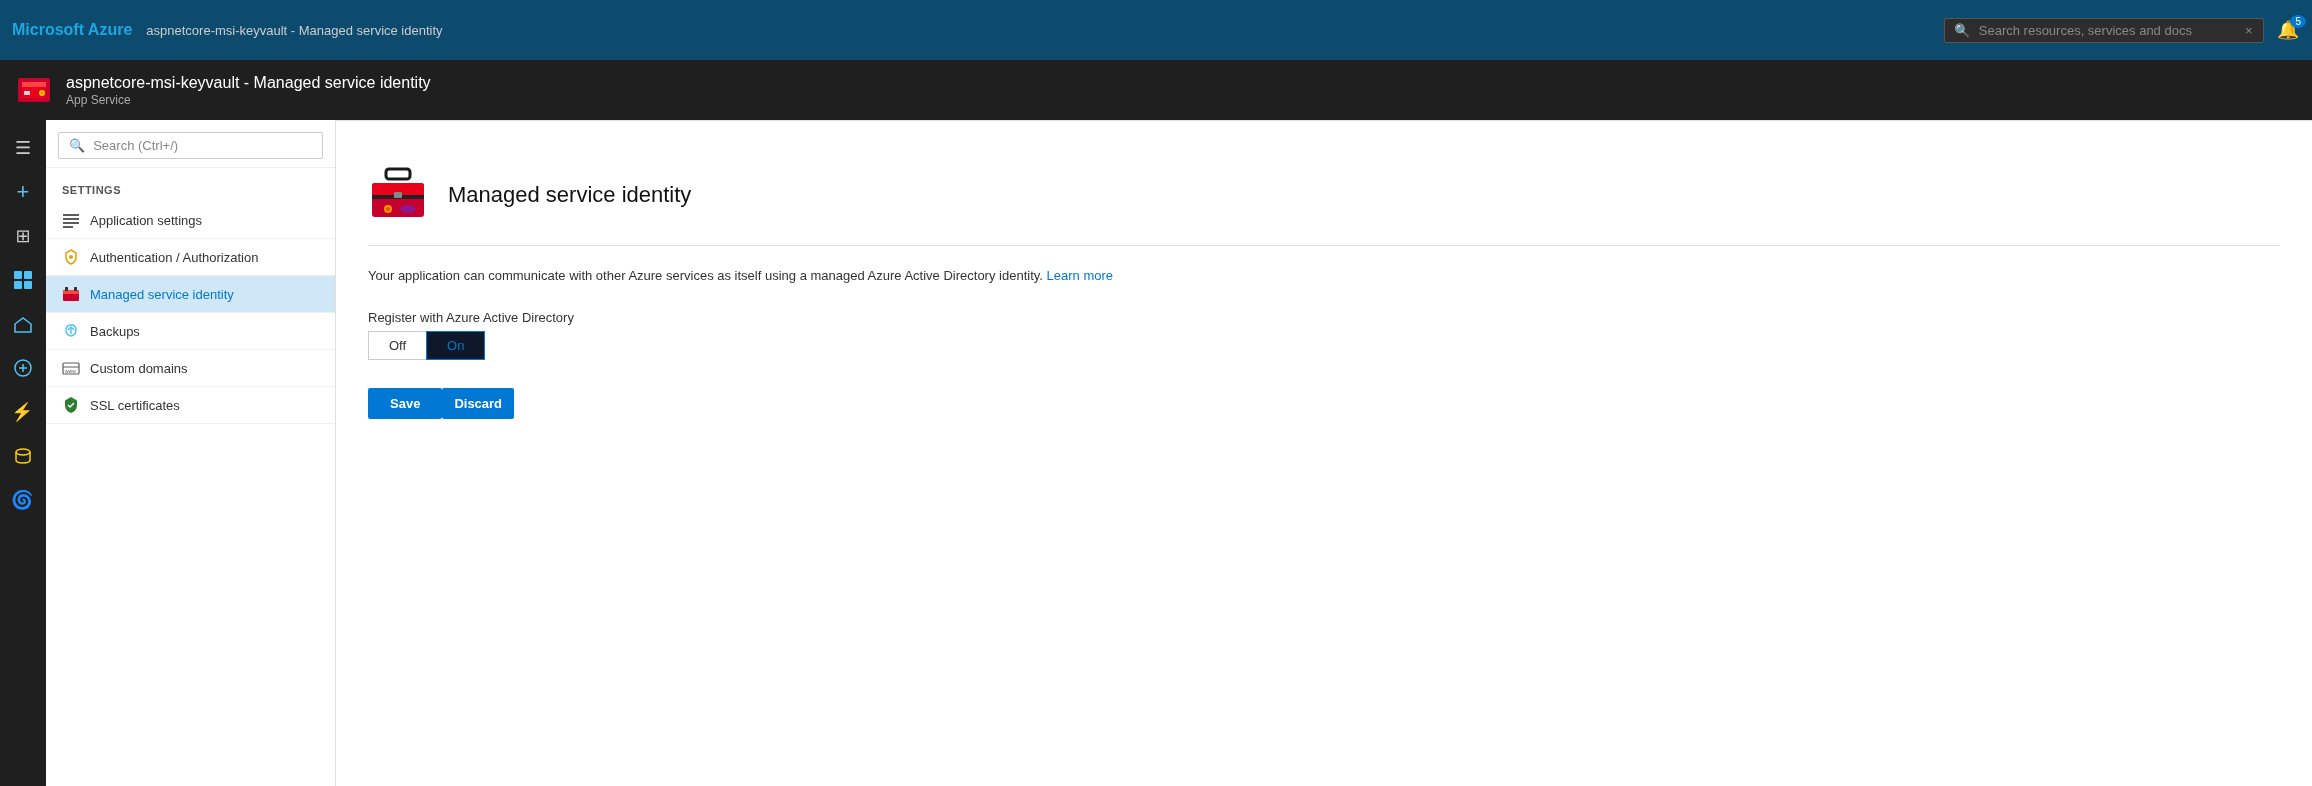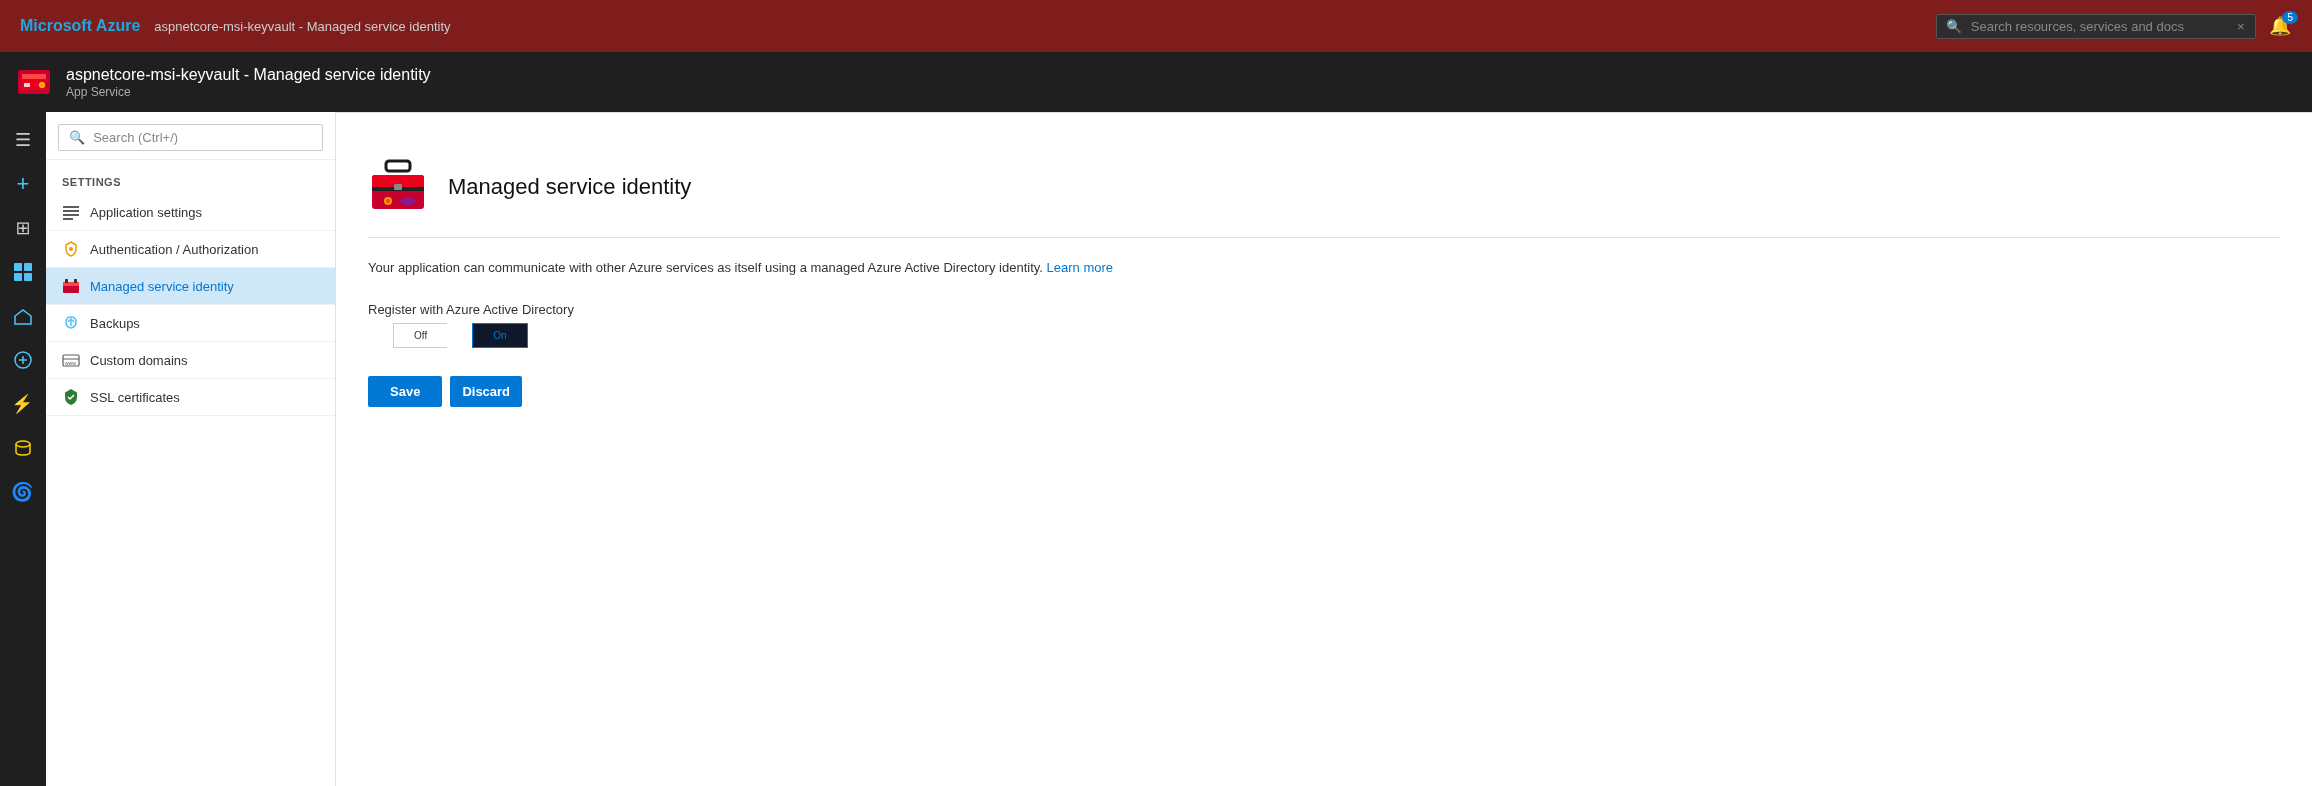--- a/index.html
+++ b/index.html
@@ -1,24 +1,24 @@
 <!DOCTYPE html>
 <html><head>
   <meta charset="utf-8">
   <style>
     * { margin: 0; padding: 0; box-sizing: border-box; }
     body { font-family: 'Segoe UI', sans-serif; font-size: 13px; background: #f3f2f1; display: flex; flex-direction: column; height: 786px; overflow: hidden; }
 
     
     .topbar {
-      background: #7f1d1d;
-      display: flex;
-      align-items: center;
-      height: 52px;
-      padding: 0 20px;
+      background: #0c4a6e;
+      display: flex;
+      align-items: center;
+      height: 60px;
+      padding: 0 12px;
       gap: 14px;
       flex-shrink: 0;
     }
     .topbar-brand {
       display: flex;
       align-items: center;
       gap: 8px;
     }
     .brand-text {
       color: #1ba8e0;
@@ -229,34 +229,32 @@
       margin-bottom: 6px;
     }
     .toggle-group {
       display: flex;
       margin-bottom: 28px;
     }
     .toggle-btn {
       border: 1px solid #ccc;
       background: #fff;
       padding: 6px 20px;
-      font-size: 10px;
+      font-size: 13px;
       cursor: pointer;
       color: #333;
-      margin-left: 25px;
     }
     .toggle-btn:first-child { border-right: none; }
     .toggle-btn.active {
       background: #0f172a;
       color: #0078d4;
       border-color: #0078d4;
     }
     .action-buttons {
       display: flex;
-      gap: 8px;
     }
     .btn-save {
       background: #0078d4;
       color: #fff;
       border: none;
       padding: 8px 22px;
       font-size: 13px;
       font-weight: 600;
       cursor: pointer;
       border-radius: 2px;

